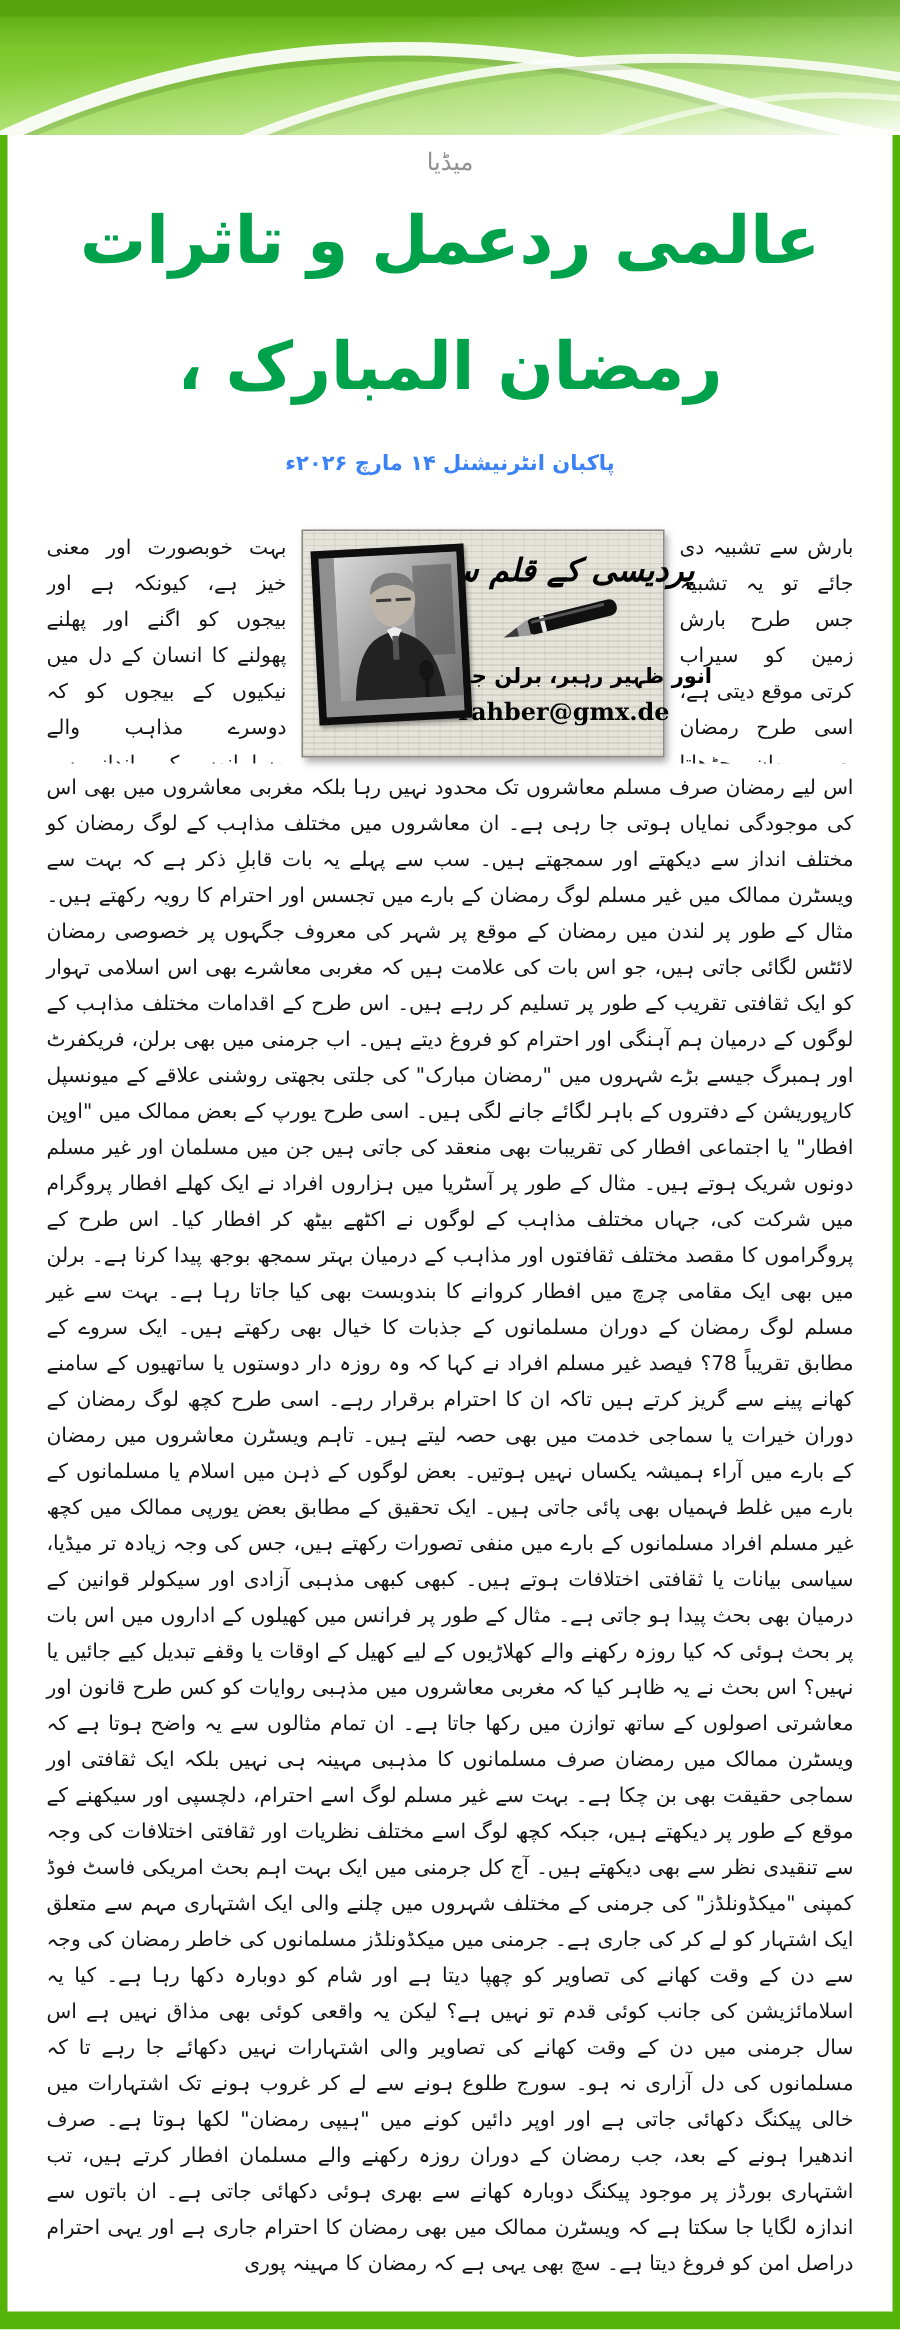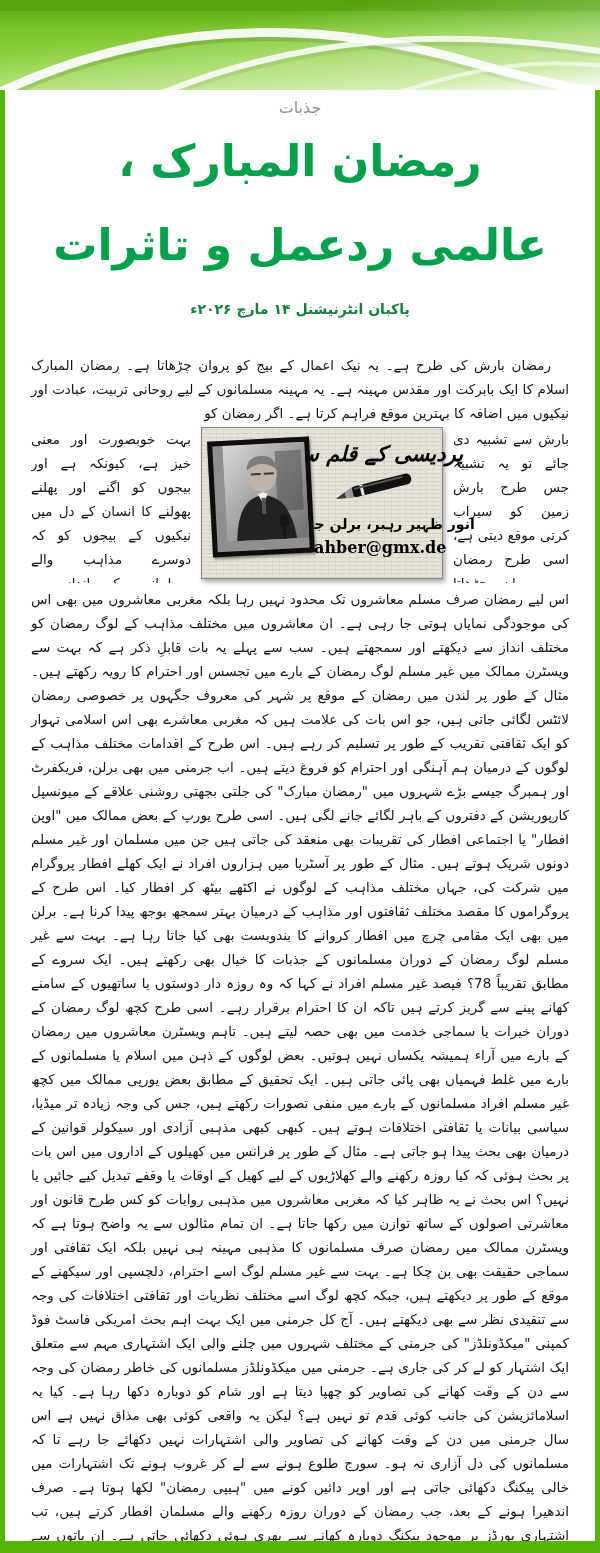--- a/index.html
+++ b/index.html
@@ -11,21 +11,21 @@
   .banner { position:absolute; top:0; left:0; width:600px; height:90px; }
   .banner svg { display:block; }
   .content {
     position:absolute; top:90px; left:5px; right:5px; bottom:12px;
     background:#ffffff; overflow:hidden; direction:rtl;
   }
   .masthead { margin-top:8px; text-align:center; font-size:16px; color:#919191; }
   .title-block { text-align:center; margin-top:2px; }
   .title-line { display:block; font-size:44px; line-height:84px; font-weight:700; color:#00a14b; }
   .byline { text-align:center; font-size:21px; font-weight:700; color:#2b2d92; margin-top:2px; }
-  .dateline { text-align:center; font-size:14px; font-weight:700; color:#15803d; margin-top:14px; }
+  .dateline { text-align:center; font-size:14px; font-weight:700; color:#3b82f6; margin-top:14px; }
 
   .body { margin:36px 26px 0 26px; font-size:13.5px; line-height:24px; color:#141414; }
   .intro { text-align:justify; text-indent:18px; }
   .wrapband { display:flex; gap:10px; align-items:flex-start; margin:2px 0 4px 0; }
   .wrap-col { text-align:justify; text-align-last:justify; overflow:hidden; max-height:156px; }
   .col-right { width:116px; }
   .col-left  { flex:1; }
   .rest { text-align:justify; }
 
   
@@ -77,32 +77,31 @@
       <path d="M -20 102 C 140 20, 310 16, 470 62 C 540 82 590 92 625 96" fill="none" stroke="#ffffff" stroke-width="9" opacity="0.92"></path>
       <path d="M 150 98 C 300 34, 460 24, 640 58" fill="none" stroke="#4c8c0c" stroke-width="8" opacity="0.3" transform="translate(0,3)"></path>
       <path d="M 150 98 C 300 34, 460 24, 640 58" fill="none" stroke="#ffffff" stroke-width="6" opacity="0.85"></path>
       <path d="M 400 92 C 490 62, 560 56, 645 72" fill="none" stroke="#ffffff" stroke-width="4" opacity="0.6"></path>
       <rect x="0" y="0" width="600" height="90" fill="url(#fade)"></rect>
     </svg>
   </div>
 
   <div class="content">
 
-    <div class="masthead">جذبات</div>
+    <div class="masthead">میڈیا</div>
 
     <div class="title-block">
+      <span class="title-line">عالمی ردعمل و تاثرات</span>
       <span class="title-line">رمضان المبارک ،</span>
-      <span class="title-line">عالمی ردعمل و تاثرات</span>
     </div>
 
     <div class="dateline">پاکبان انٹرنیشنل ۱۴ مارچ ۲۰۲۶ء</div>
 
     <div class="body">
 
-      <div class="intro">رمضان بارش کی طرح ہے۔ یہ نیک اعمال کے بیج کو پروان چڑھاتا ہے۔ رمضان المبارک اسلام کا ایک بابرکت اور مقدس مہینہ ہے۔ یہ مہینہ مسلمانوں کے لیے روحانی تربیت، عبادت اور نیکیوں میں اضافہ کا بہترین موقع فراہم کرتا ہے۔ اگر رمضان کو</div>
 
       <div class="wrapband">
         <div class="wrap-col col-right">بارش سے تشبیہ دی جائے تو یہ تشبیہ جس طرح بارش زمین کو سیراب کرتی موقع دیتی ہے، اسی طرح رمضان بھی پروان چڑھاتا ہے۔ آیئے دیکھتے ہیں اس مقدس مہینے اور روزے کو کس لاکھوں مسلمان یورپ، امریکہ اور</div>
 
         <div class="inset">
           <div class="inset-stack">
             <div class="calligraphy">پردیسی کے قلم سے</div>
             <div class="pen">
               <svg width="92" height="34" viewBox="0 0 92 34">
                 <g transform="rotate(-14 46 17)">

